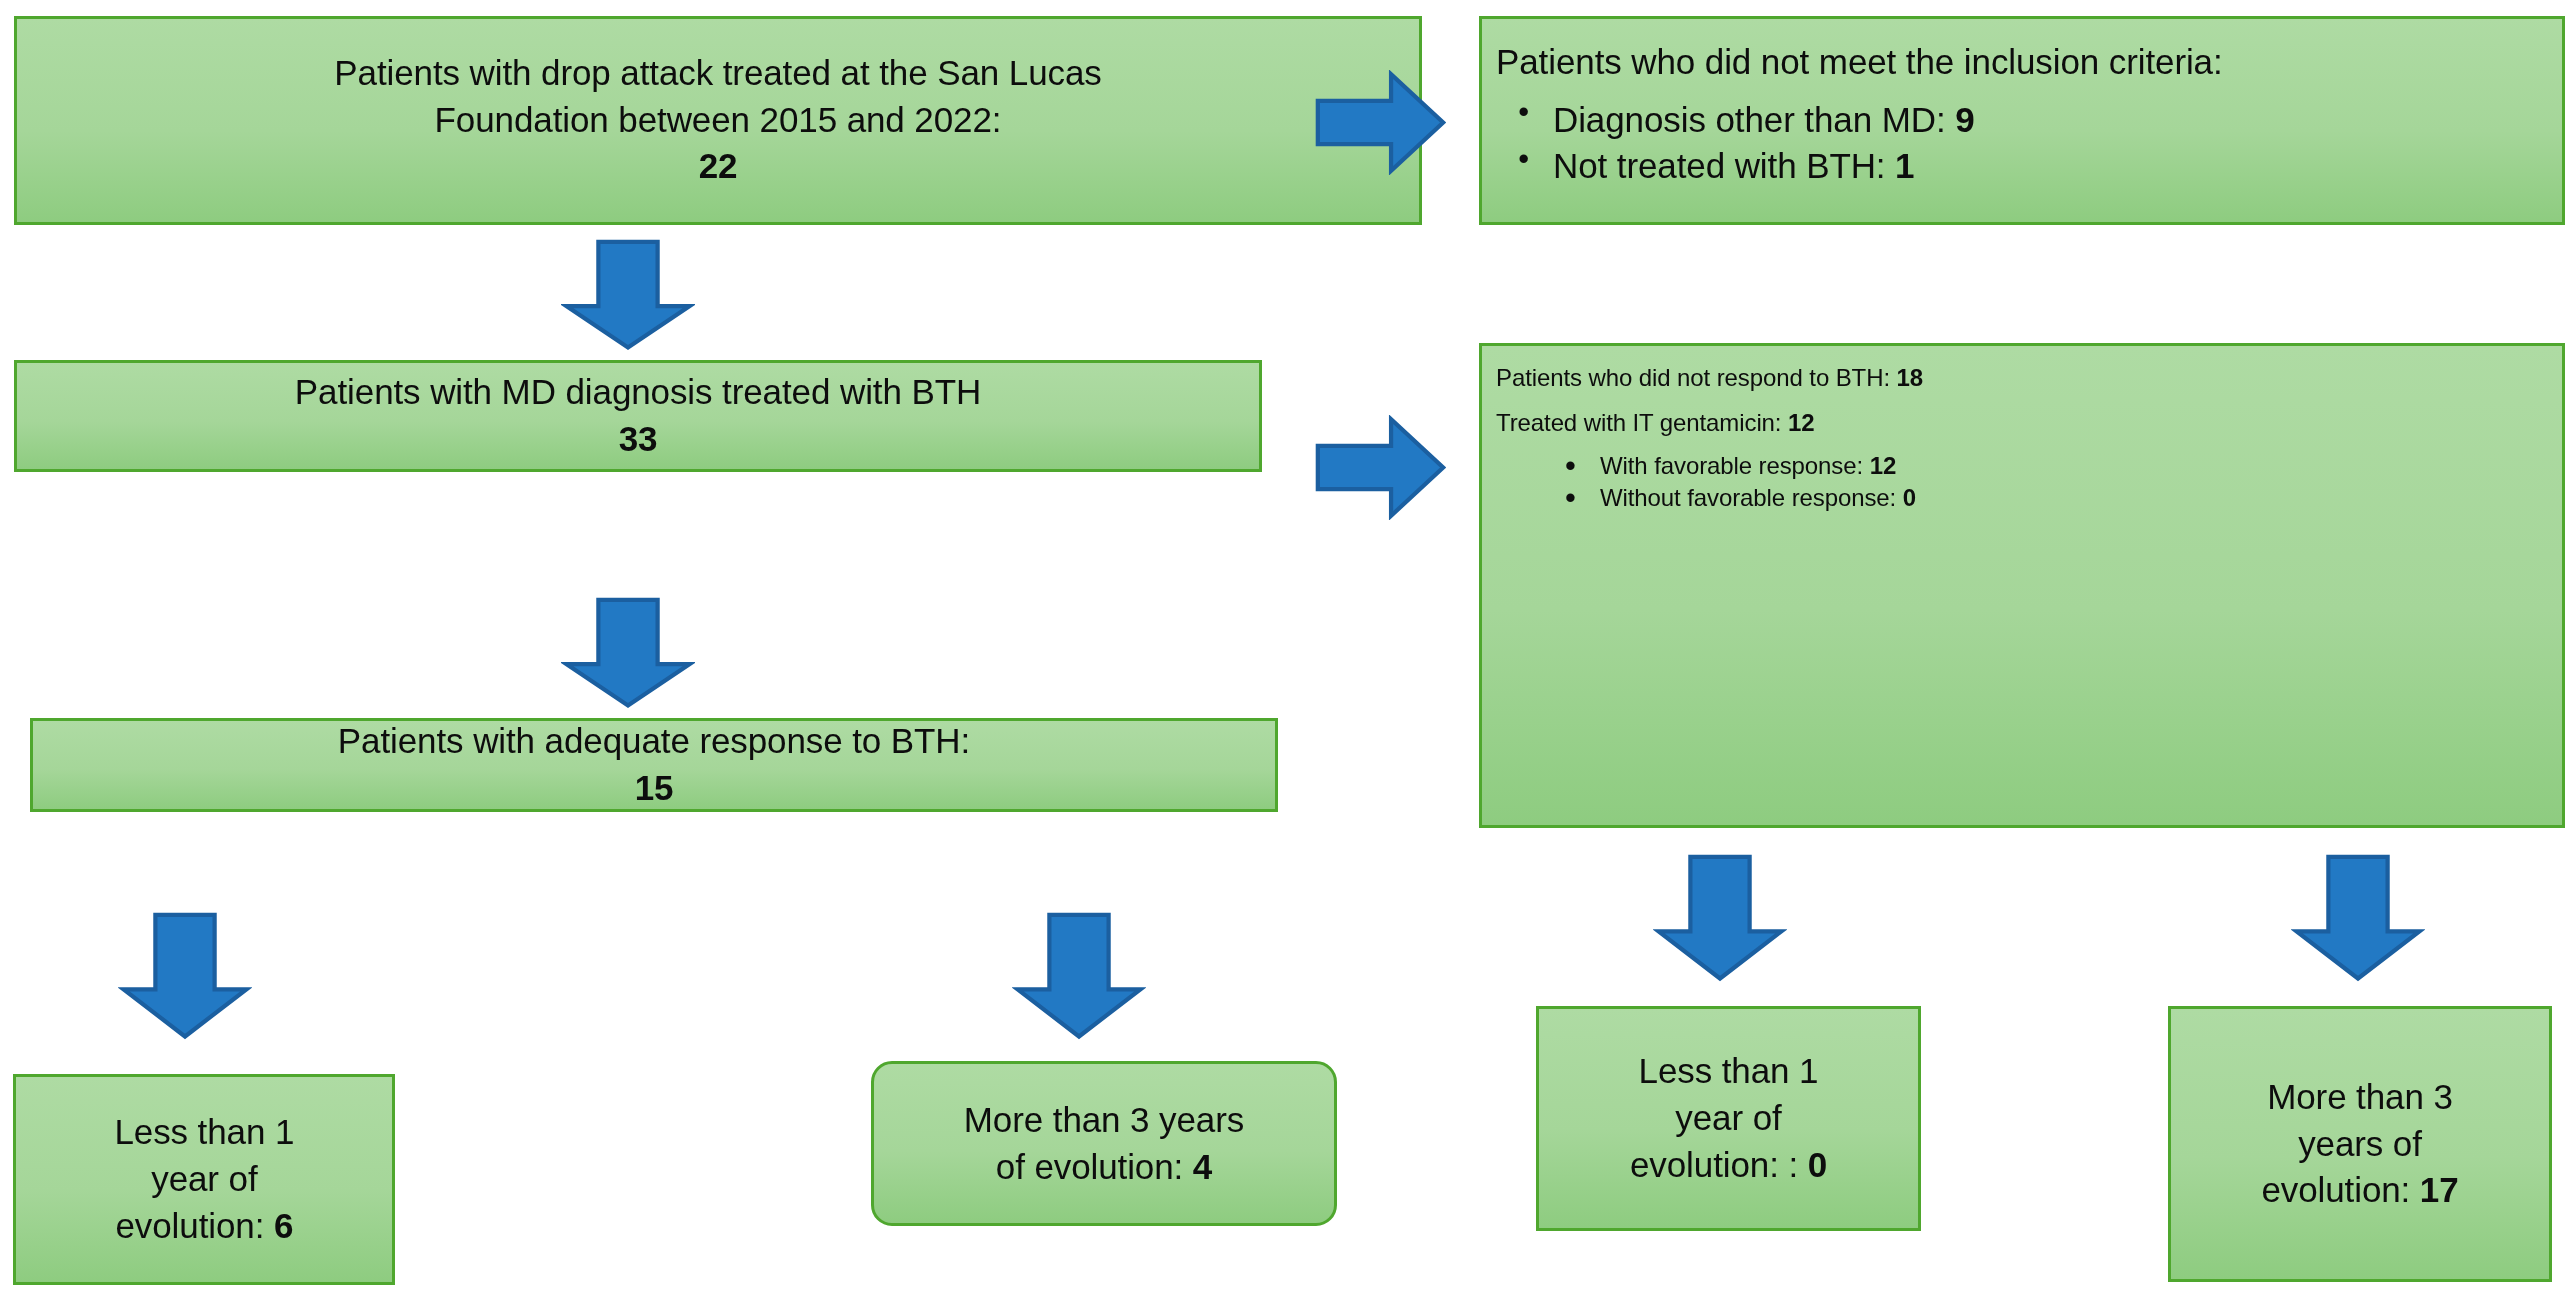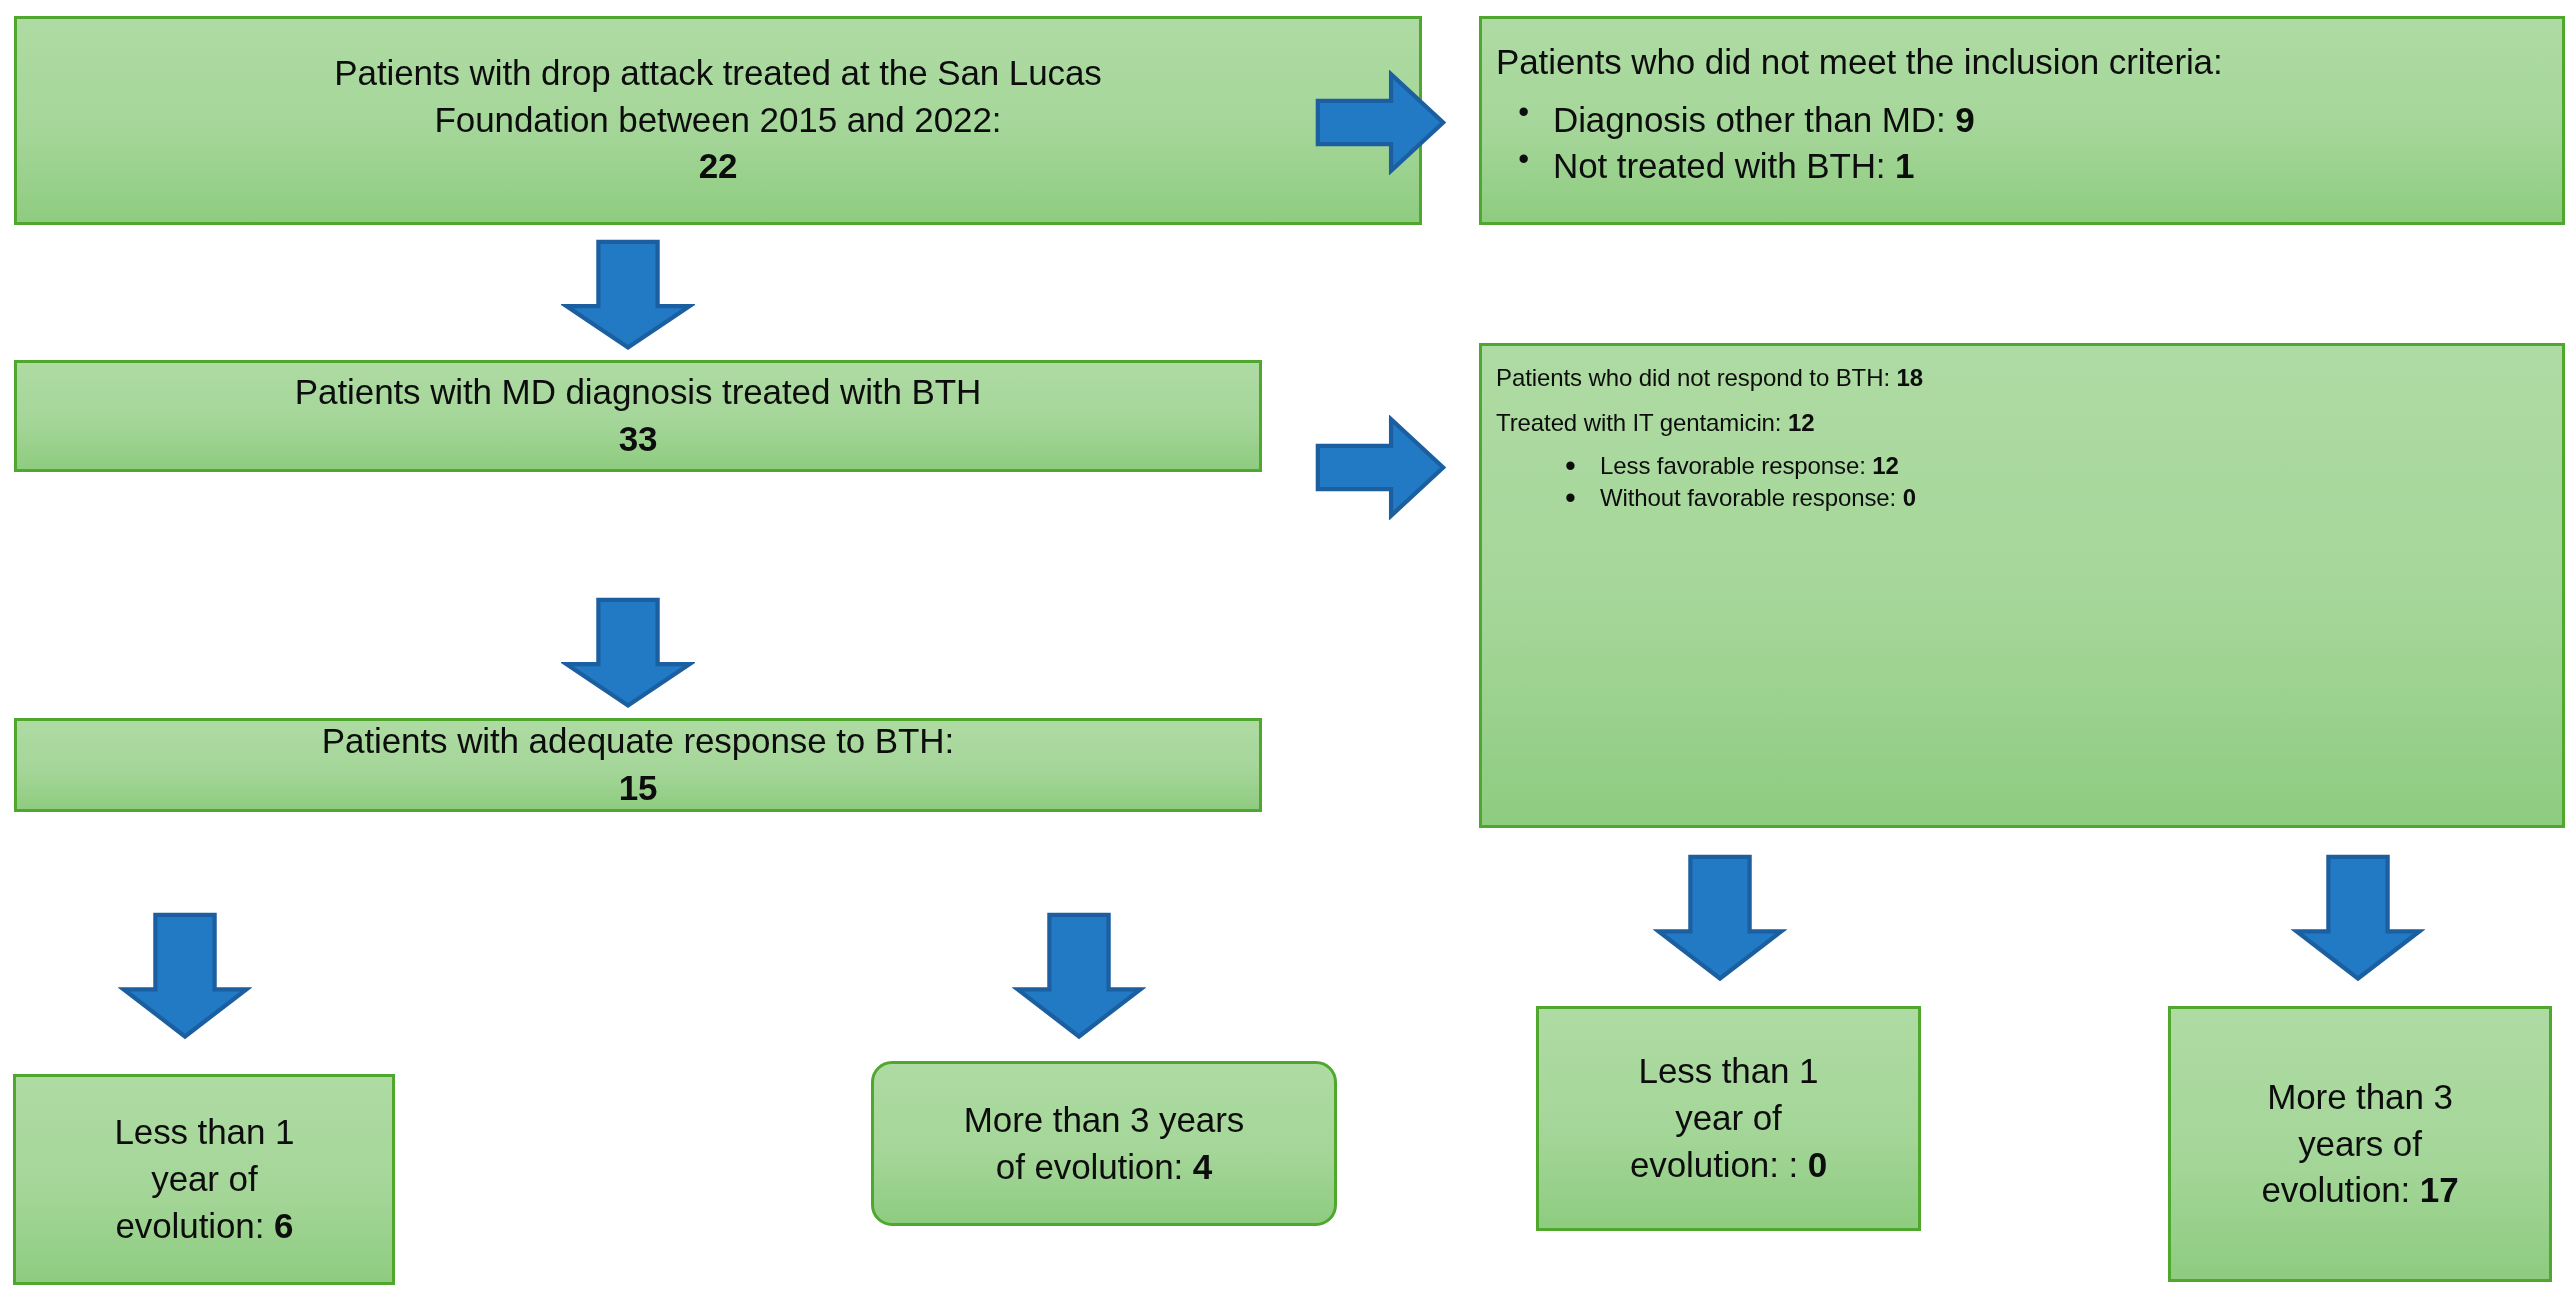--- a/index.html
+++ b/index.html
@@ -121,37 +121,37 @@
       <span>Patients who did not respond to BTH:</span>
       <b>18</b>
     </span>
     <span class="spacer"></span>
     <span class="ln">
       <span>Treated with IT gentamicin:</span>
       <b>12</b>
     </span>
     <ul class="bullets indented">
       <li>
-        <span>Less favorable response:</span>
+        <span>With favorable response:</span>
         <b>12</b>
       </li>
       <li>
         <span>Without favorable response:</span>
         <b>0</b>
       </li>
     </ul>
   </div>
 
   <div class="arrow" style="left:561px; top:597px; width:134px; height:112px;">
     <svg viewBox="0 0 190 160" preserveAspectRatio="none">
       <polygon points="53,4 137,4 137,96 182,96 95,155 8,96 53,96" fill="#2279C4" stroke="#1B5FA0" stroke-width="6" stroke-linejoin="miter"></polygon>
     </svg>
   </div>
 
-  <div class="node center" style="left:14px; top:718px; width:1248px; height:94px; font-size:35px; padding:0 28px;">
+  <div class="node center" style="left:30px; top:718px; width:1248px; height:94px; font-size:35px; padding:0 28px;">
     <span class="ln">Patients with adequate response to BTH:</span>
     <span class="ln" style="font-weight:bold;">15</span>
   </div>
 
   <div class="arrow" style="left:118px; top:912px; width:134px; height:128px;">
     <svg viewBox="0 0 190 182" preserveAspectRatio="none">
       <polygon points="53,4 137,4 137,110 182,110 95,177 8,110 53,110" fill="#2279C4" stroke="#1B5FA0" stroke-width="6" stroke-linejoin="miter"></polygon>
     </svg>
   </div>
 

